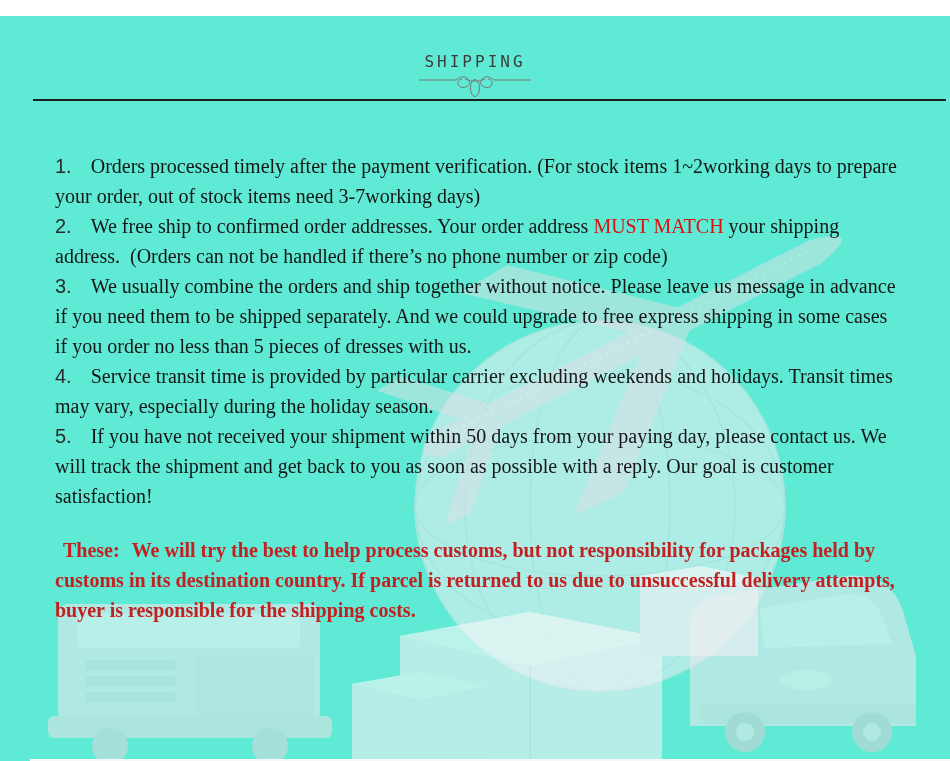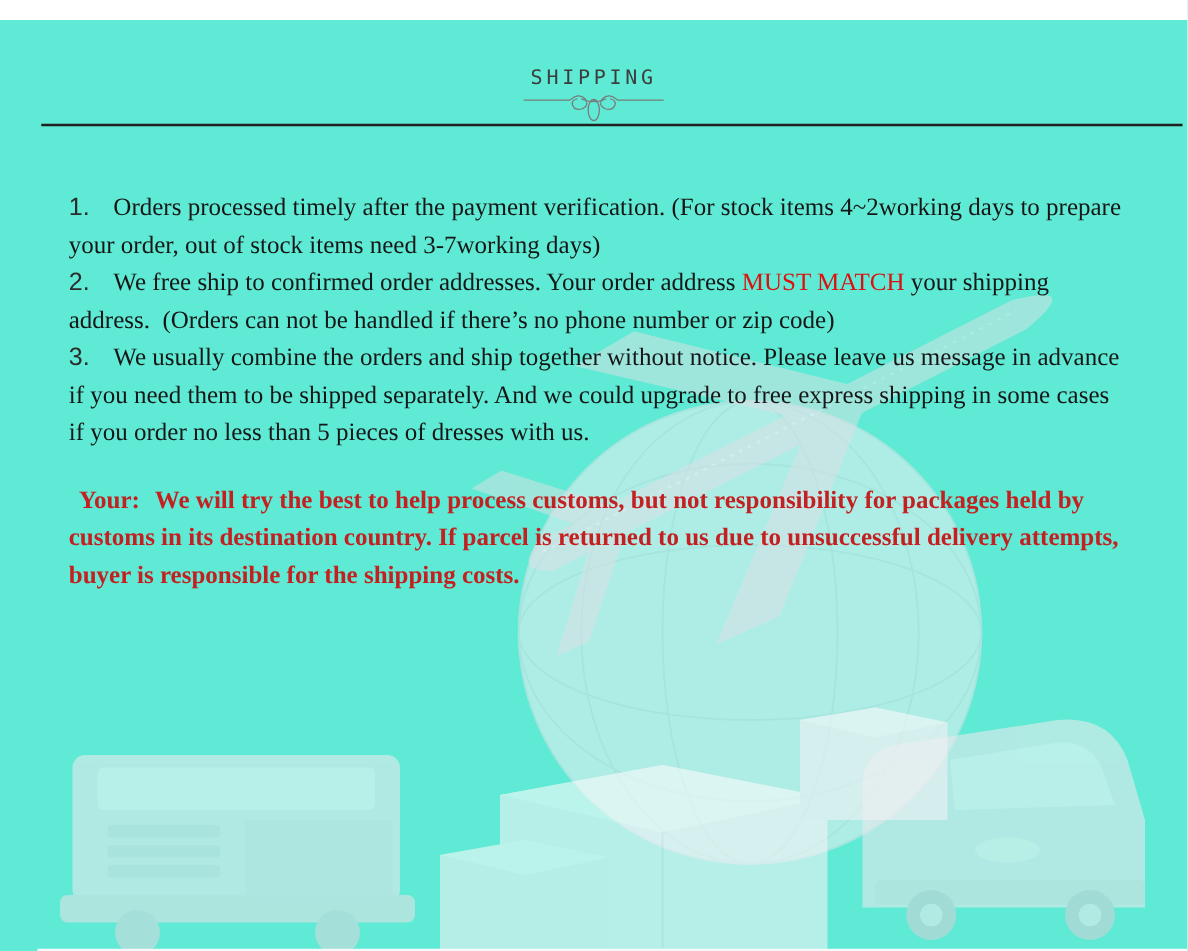--- a/index.html
+++ b/index.html
@@ -155,22 +155,24 @@
         <path d="M41,8 q7,-6 12,-1 q4,5 -2,8 q-6,2 -8,-3 q-1,-4 4,-5"></path>
         <path d="M79,8 q-7,-6 -12,-1 q-4,5 2,8 q6,2 8,-3 q1,-4 -4,-5"></path>
         <path d="M50,7 q10,4 10,1 q0,3 10,-1"></path>
         <ellipse cx="60" cy="16" rx="4.5" ry="8.5"></ellipse>
       </g>
     </svg>
   </div>
   <hr class="divider">
 
   <main class="content">
-      <p class="policy-item"><span class="num">1.</span><span>Orders processed timely after the payment verification. (For stock items 4~2working days to prepare your order, out of stock items need 3-7working days)</span></p>
+      <p class="policy-item"><span class="num">1.</span><span>Orders processed timely after the payment verification. (For stock items 1~2working days to prepare your order, out of stock items need 3-7working days)</span></p>
       <p class="policy-item"><span class="num">2.</span><span>We free ship to confirmed order addresses. Your order address </span><span class="red-em">MUST MATCH</span><span> your shipping address.&nbsp; (Orders can not be handled if there’s no phone number or zip code)</span></p>
       <p class="policy-item"><span class="num">3.</span><span>We usually combine the orders and ship together without notice. Please leave us message in advance if you need them to be shipped separately. And we could upgrade to free express shipping in some cases if you order no less than 5 pieces of dresses with us.</span></p>
+      <p class="policy-item"><span class="num">4.</span><span>Service transit time is provided by particular carrier excluding weekends and holidays. Transit times may vary, especially during the holiday season.</span></p>
+      <p class="policy-item"><span class="num">5.</span><span>If you have not received your shipment within 50 days from your paying day, please contact us. We will track the shipment and get back to you as soon as possible with a reply. Our goal is customer satisfaction!</span></p>
     </main>
 
   <p class="note">
-    <span class="note-label">Your:</span><span>We will try the best to help process customs, but not responsibility for packages held by customs in its destination country. If parcel is returned to us due to unsuccessful delivery attempts, buyer is responsible for the shipping costs.</span>
+    <span class="note-label">These:</span><span>We will try the best to help process customs, but not responsibility for packages held by customs in its destination country. If parcel is returned to us due to unsuccessful delivery attempts, buyer is responsible for the shipping costs.</span>
   </p>
 
 </div>
 
 </body></html>

